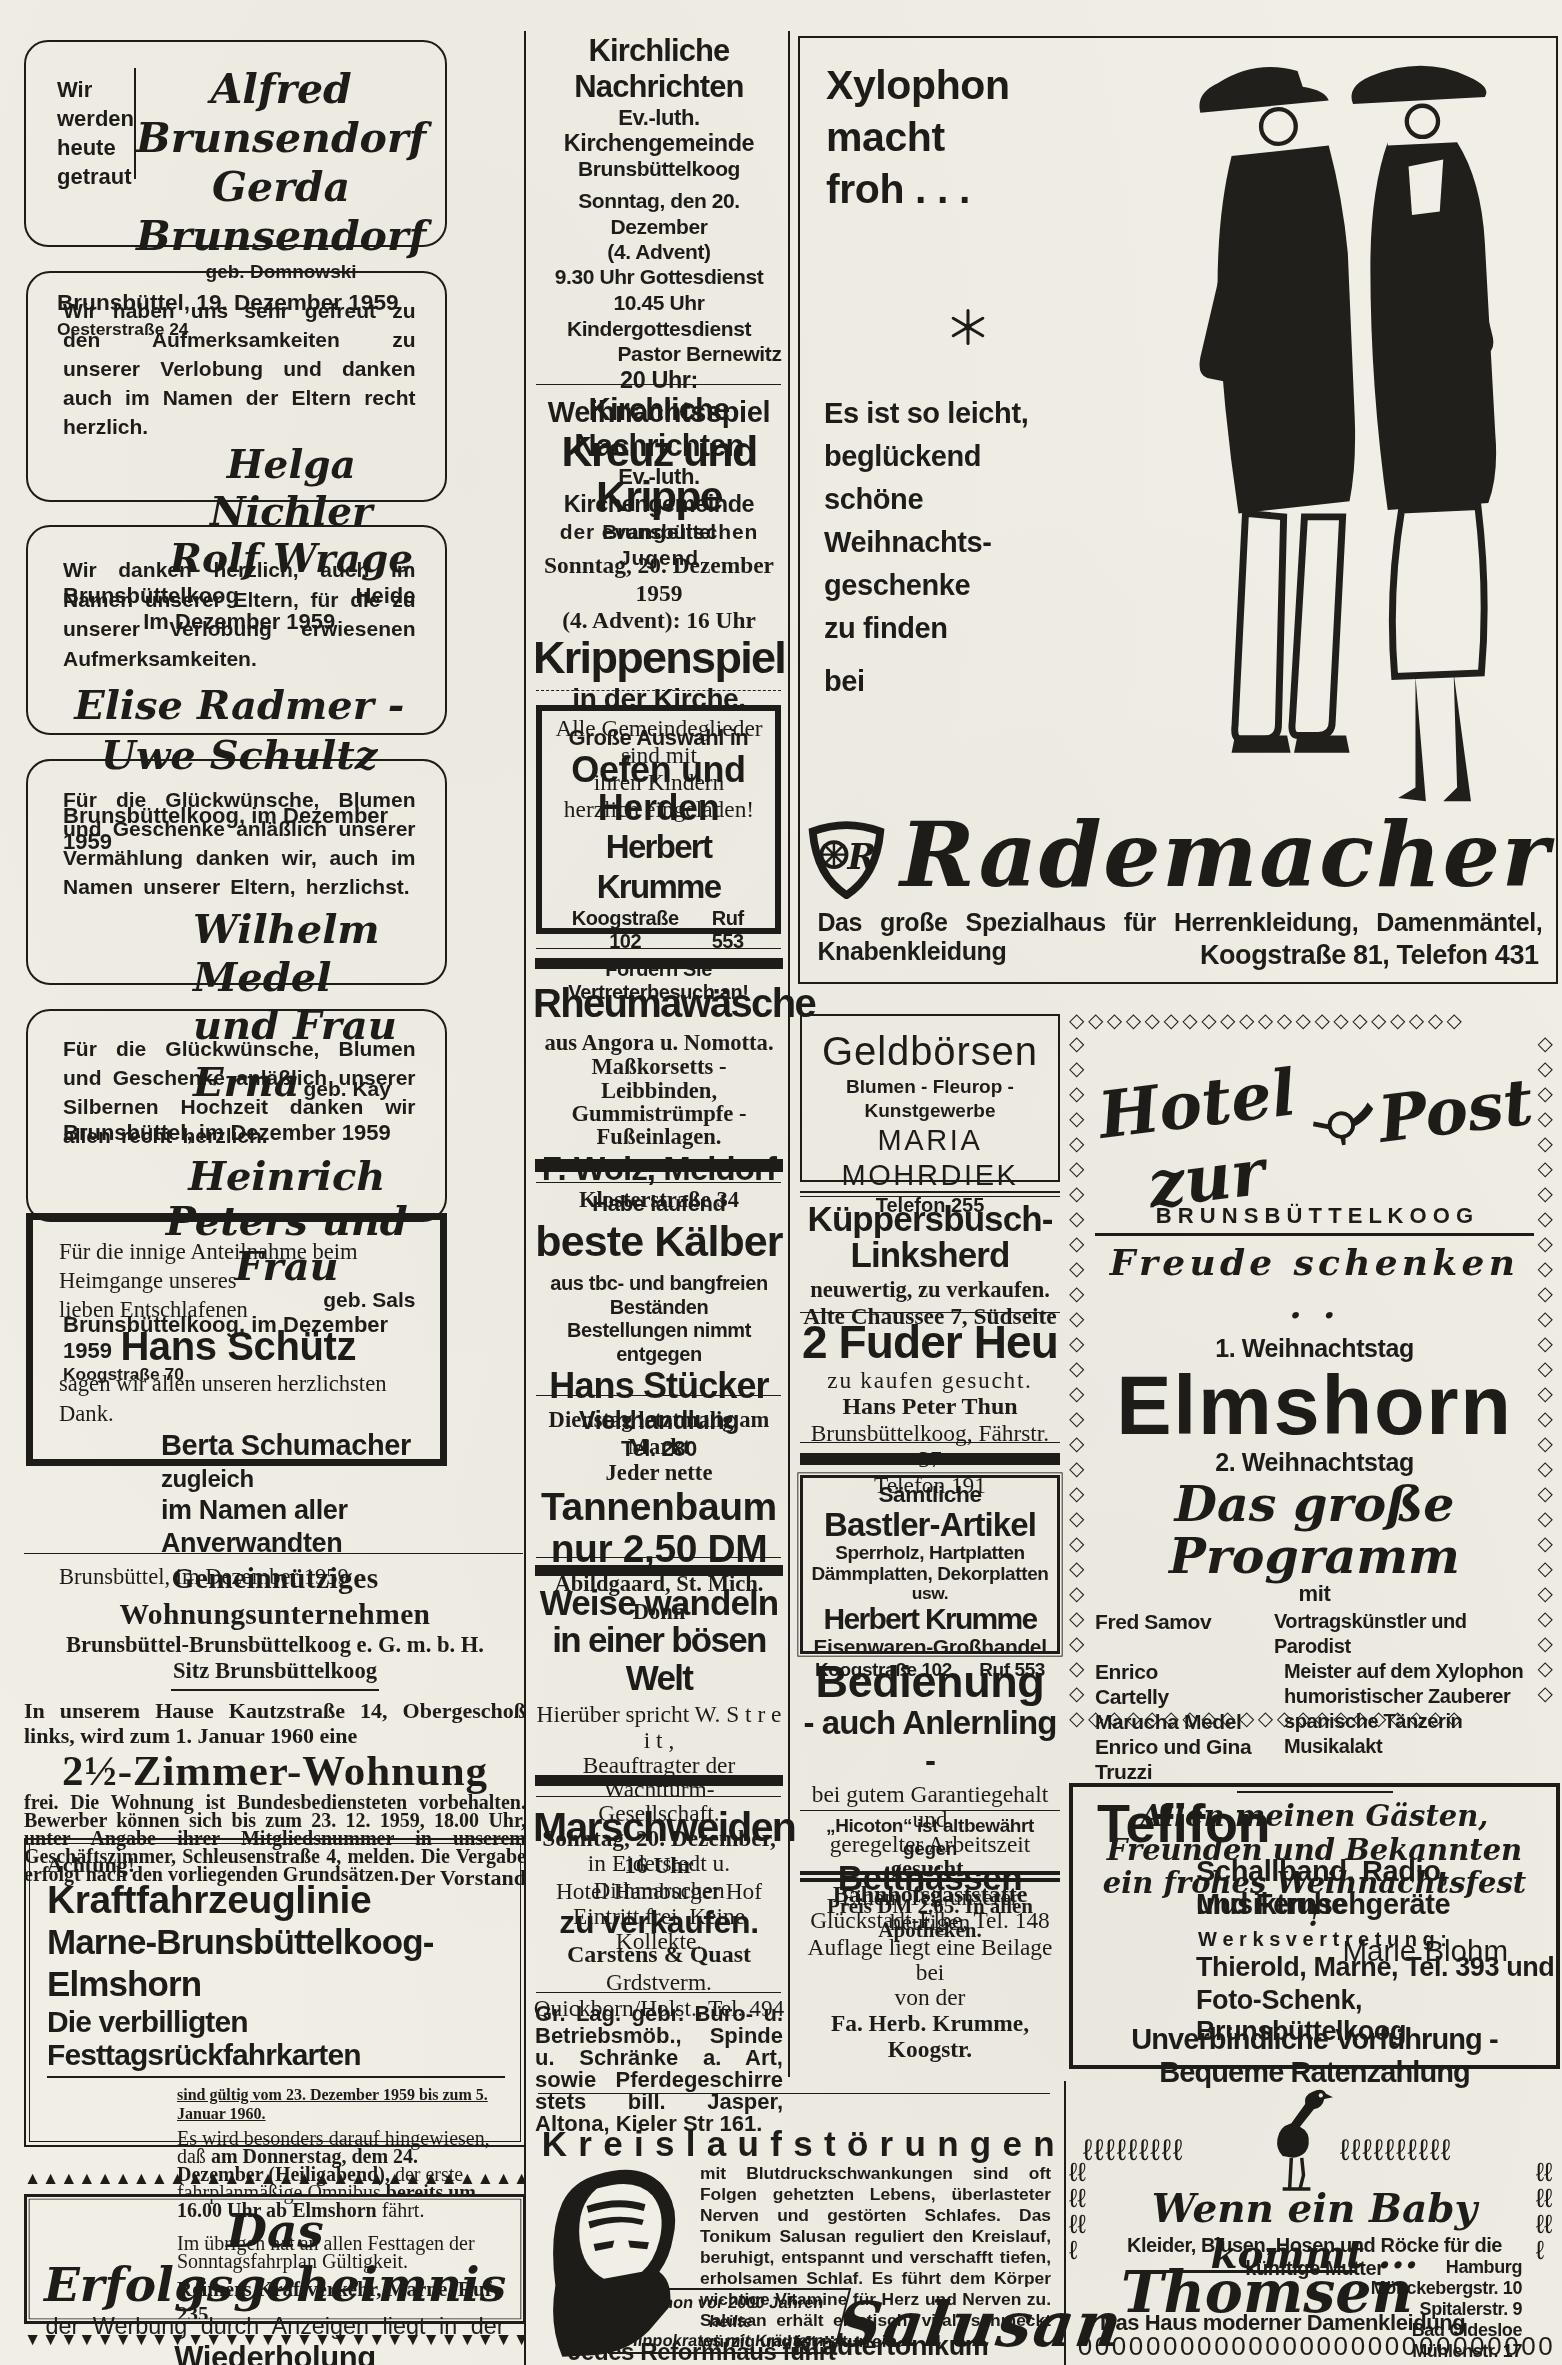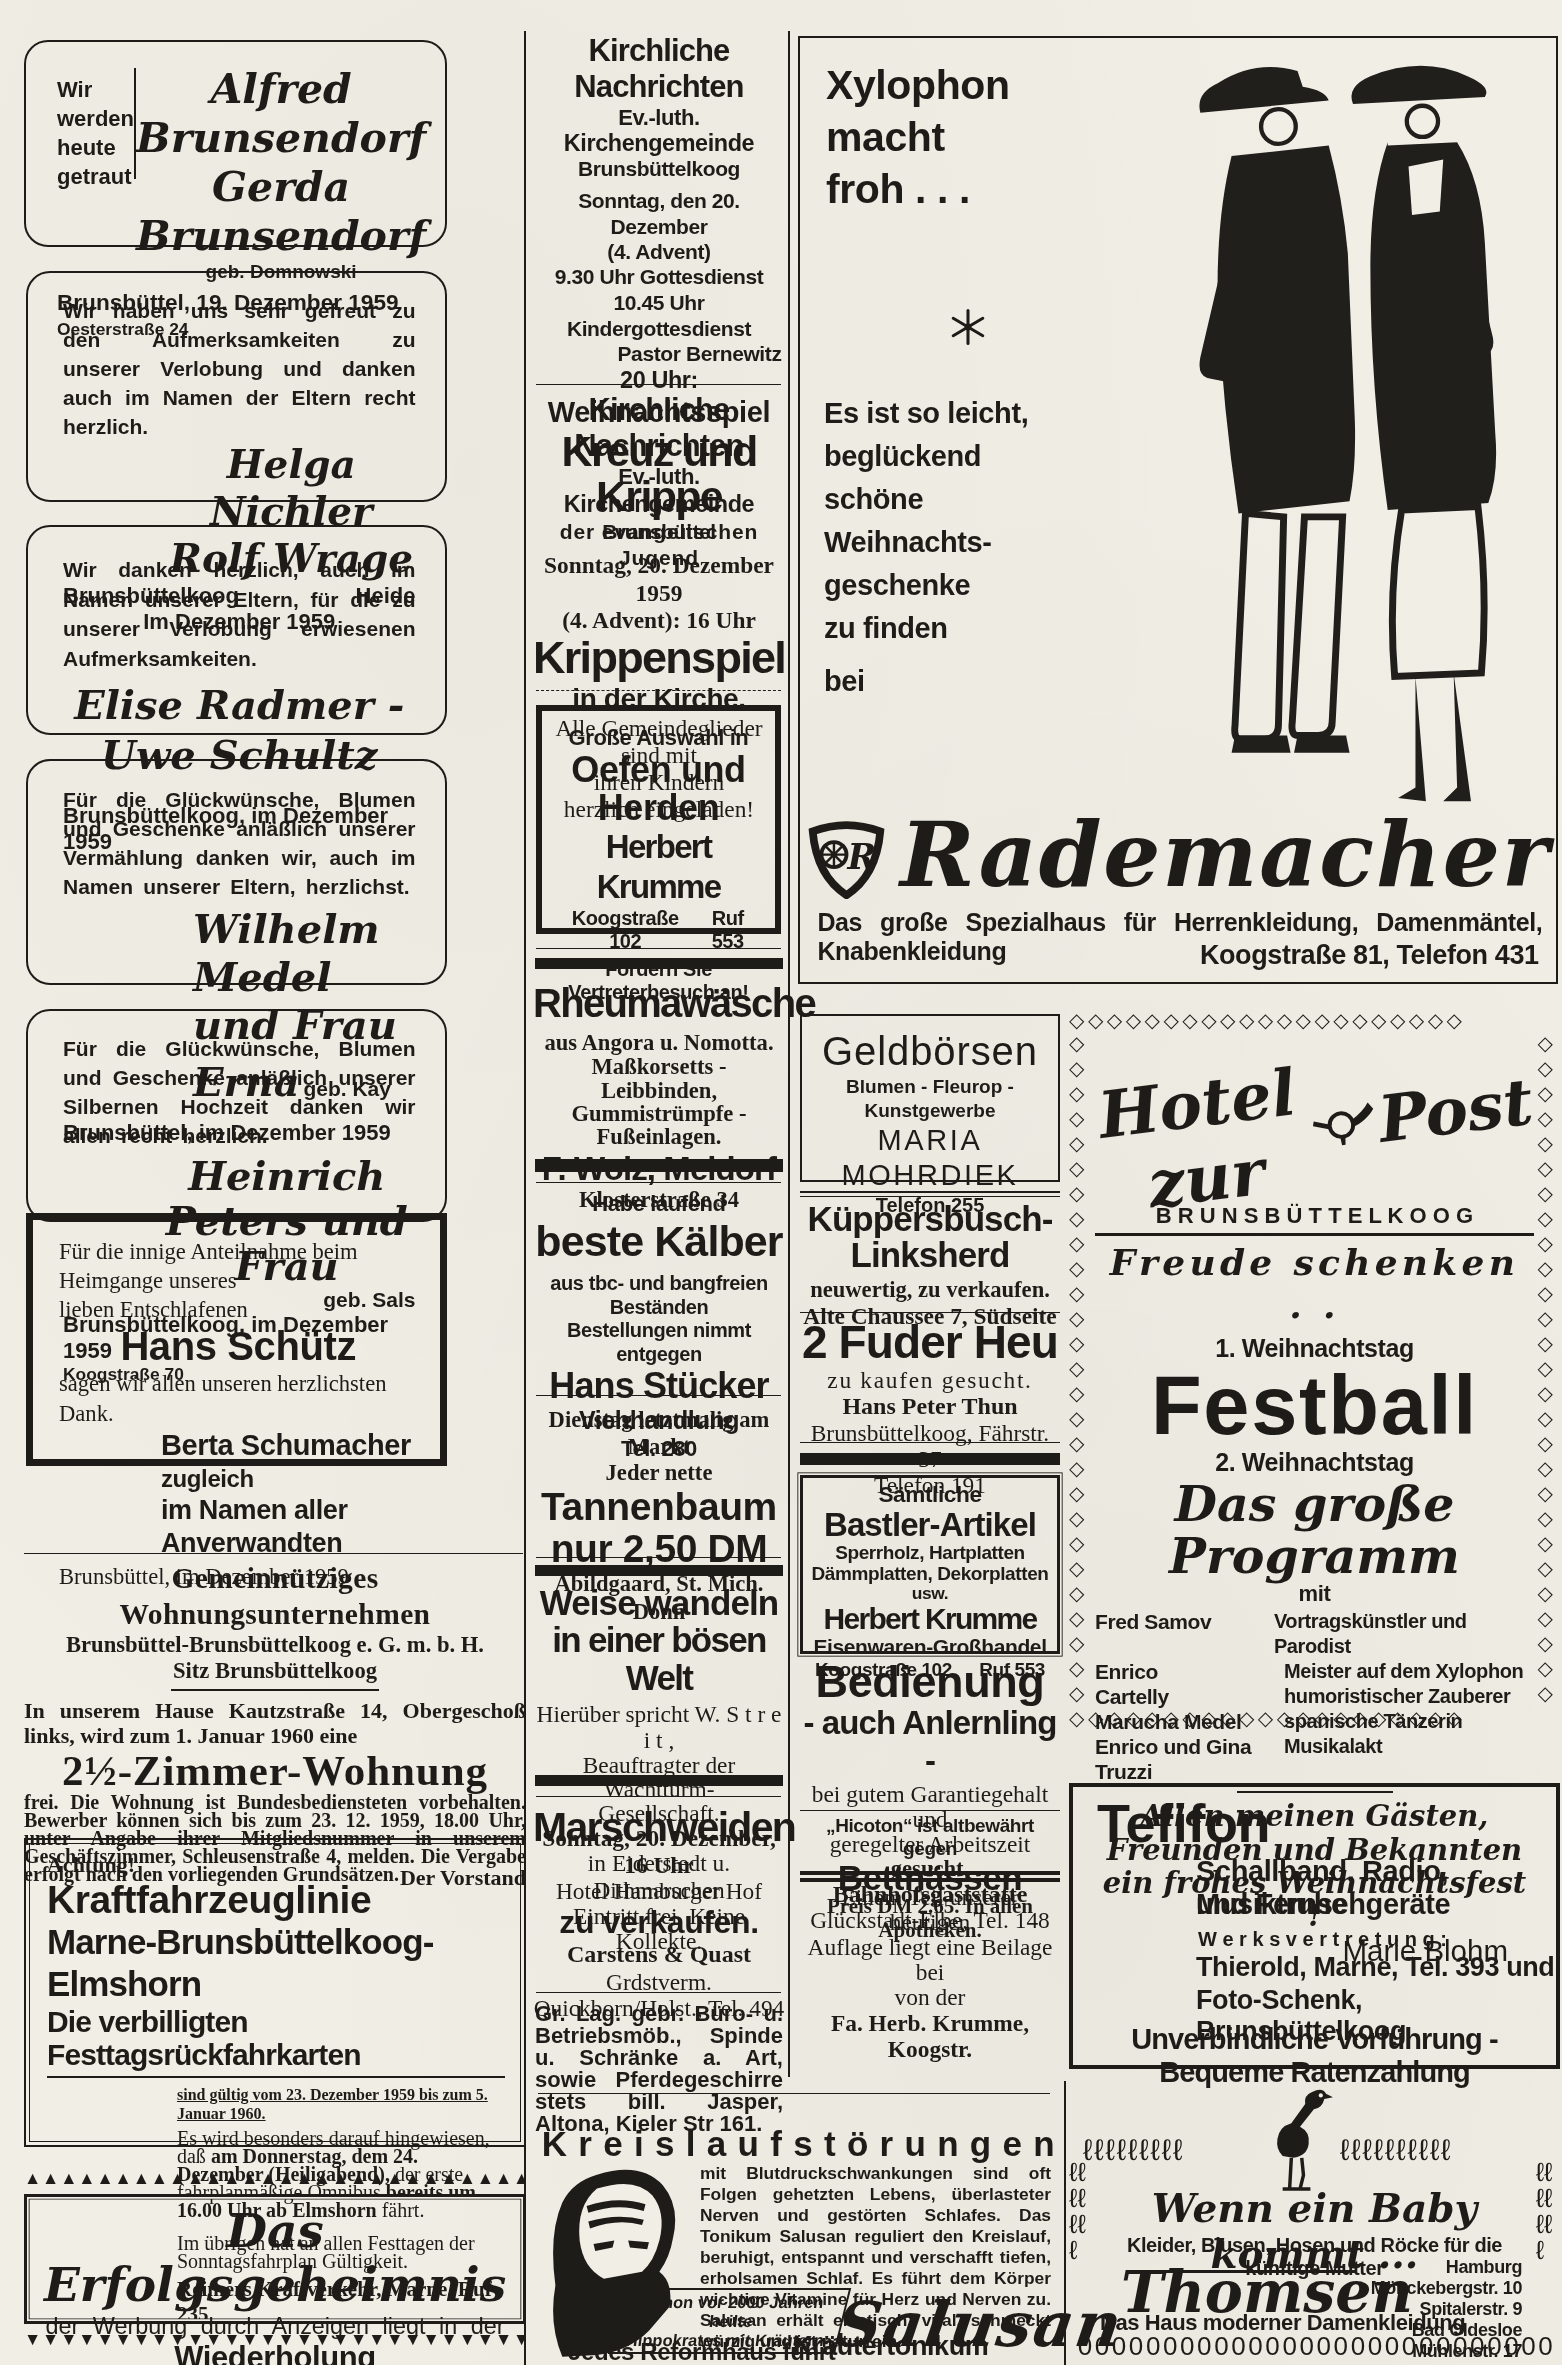--- a/index.html
+++ b/index.html
@@ -402,21 +402,21 @@
           <circle cx="72" cy="50" r="27" fill="none" stroke="#1e1c19" stroke-width="9"></circle>
           <path class="ink" d="M96,42 C116,30 130,18 138,6 L149,22 C138,38 118,52 100,57 Z"></path>
           <path class="ink" d="M47,46 L10,34 L7,45 L45,57 Z"></path>
           <path class="ink" d="M66,77 l12,0 l-2,19 l-8,0 z"></path>
         </svg>
         <span class="script" style="font-size:64px;">Post</span>
       </div>
       <div class="sans bold" style="font-size:22px;line-height:26px;margin-top:1.7px;border-bottom:3.5px solid var(--ink);padding-bottom:3.5px;">B R U N S B Ü T T E L K O O G</div>
       <div class="script" style="font-size:36px;line-height:43px;letter-spacing:4.3px;margin-top:5.2px;">Freude schenken . .</div>
       <div class="heavy" style="font-size:25px;line-height:29.5px;margin-top:7px;">1. Weihnachtstag</div>
-      <div class="heavy" style="font-size:83px;line-height:85px;letter-spacing:1.7px;">Festball</div>
+      <div class="heavy" style="font-size:83px;line-height:85px;letter-spacing:1.7px;">Elmshorn</div>
       <div class="heavy" style="font-size:25px;line-height:29.5px;">2. Weihnachtstag</div>
       <div class="script" style="font-size:49px;line-height:52px;">Das große Programm</div>
       <div class="heavy" style="font-size:22px;line-height:24px;">mit</div>
       <div style="text-align:left;margin-top:3.5px;">
         <div style="display:flex;line-height:25px;">
           <span class="heavy" style="width:189px;font-size:21px;">Fred Samov</span>
           <span class="heavy" style="font-size:20px;">Vortragskünstler und Parodist</span>
           </div>
         <div style="display:flex;line-height:25px;">
           <span class="heavy" style="width:189px;font-size:21px;">Enrico</span>

